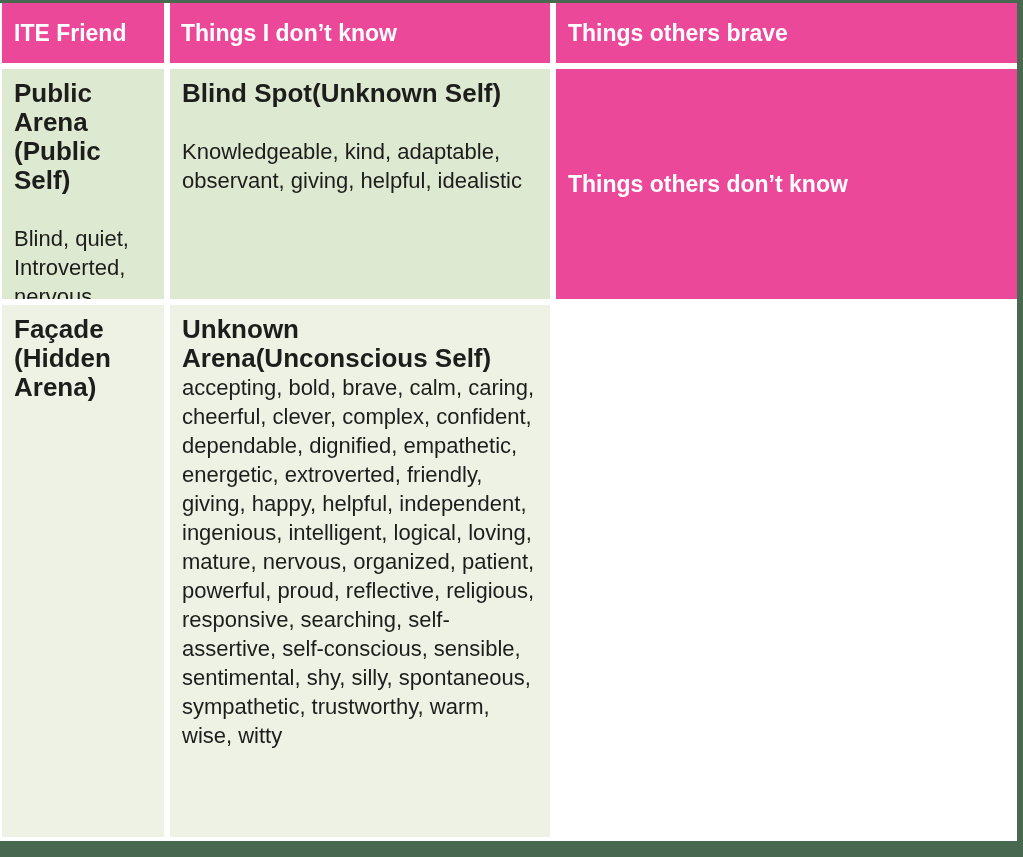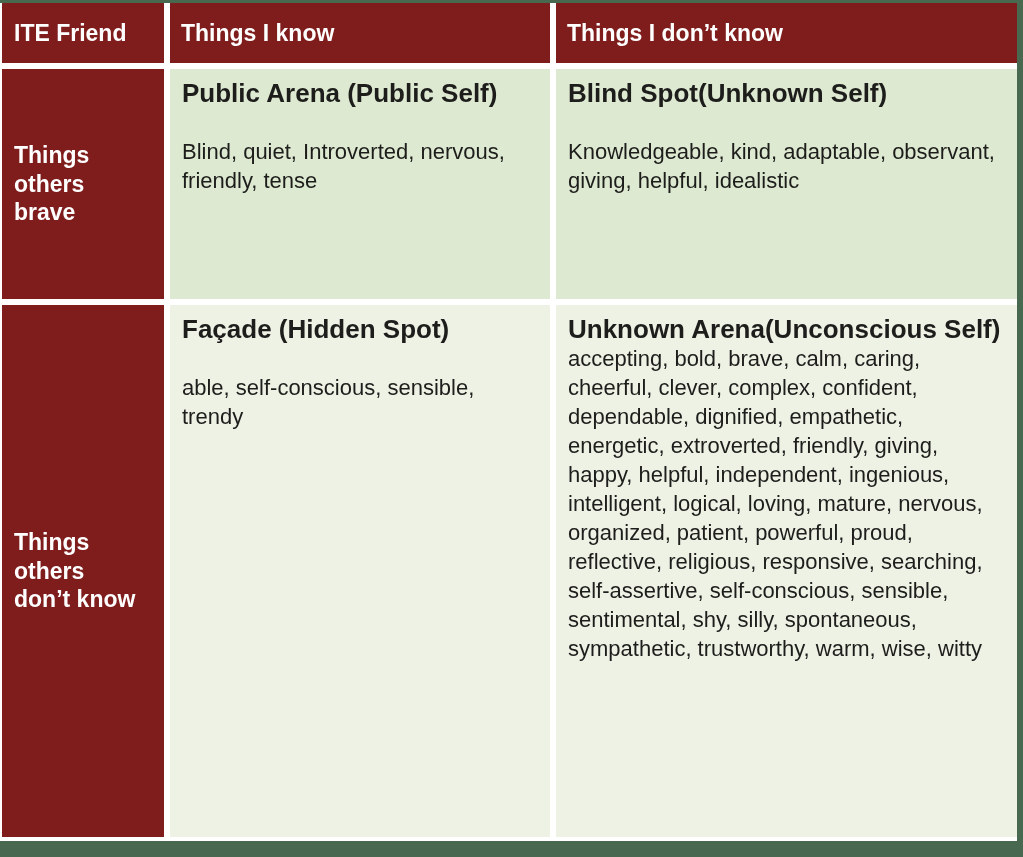--- a/index.html
+++ b/index.html
@@ -26,21 +26,21 @@
     display: grid;
     grid-template-columns: 162px 380px 1fr;
     grid-template-rows: 60px 230px 1fr;
     gap: 6px;
     box-sizing: border-box;
     height: 100%;
     padding: 0 0 4px 2px;
   }
   .cell { box-sizing: border-box; overflow: hidden; }
   .hdr {
-    background: #7f1d1d;
+    background: #ec4899;
     color: #ffffff;
     font-weight: 700;
     display: flex;
     align-items: center;
     padding-left: 12px;
     font-size: 23px;
     line-height: 1.25;
   }
   .colhdr { padding-left: 11px; }
   .rowhdr { padding-right: 18px; }
@@ -63,44 +63,40 @@
 <body>
 
 <div class="canvas">
   <div class="table-area">
     <div class="grid">
 
       <div class="cell hdr corner">
         <span>ITE Friend</span>
       </div>
       <div class="cell hdr colhdr">
-        <span>Things I know</span>
-      </div>
-      <div class="cell hdr colhdr">
         <span>Things I don’t know</span>
       </div>
 
       <div class="cell hdr rowhdr">
         <span>Things others brave</span>
       </div>
       <div class="cell body row1">
         <div class="cell-title gap-below">Public Arena (Public Self)</div>
         <div class="items">Blind, quiet, Introverted, nervous, friendly, tense</div>
       </div>
       <div class="cell body row1">
         <div class="cell-title gap-below">Blind Spot(Unknown Self)</div>
         <div class="items">Knowledgeable, kind, adaptable, observant, giving, helpful, idealistic</div>
       </div>
 
       <div class="cell hdr rowhdr">
         <span>Things others don’t know</span>
       </div>
       <div class="cell body row2">
-        <div class="cell-title gap-below">Façade (Hidden Spot)</div>
-        <div class="items">able, self-conscious, sensible, trendy</div>
+        <div class="cell-title gap-below">Façade (Hidden Arena)</div>
       </div>
       <div class="cell body row2">
         <div class="cell-title">Unknown Arena(Unconscious Self)</div>
         <div class="items">accepting, bold, brave, calm, caring, cheerful, clever, complex, confident, dependable, dignified, empathetic, energetic, extroverted, friendly, giving, happy, helpful, independent, ingenious, intelligent, logical, loving, mature, nervous, organized, patient, powerful, proud, reflective,  religious, responsive, searching, self-assertive, self-conscious, sensible, sentimental, shy, silly, spontaneous, sympathetic, trustworthy, warm, wise, witty</div>
       </div>
 
     </div>
   </div>
 
   <div></div>

